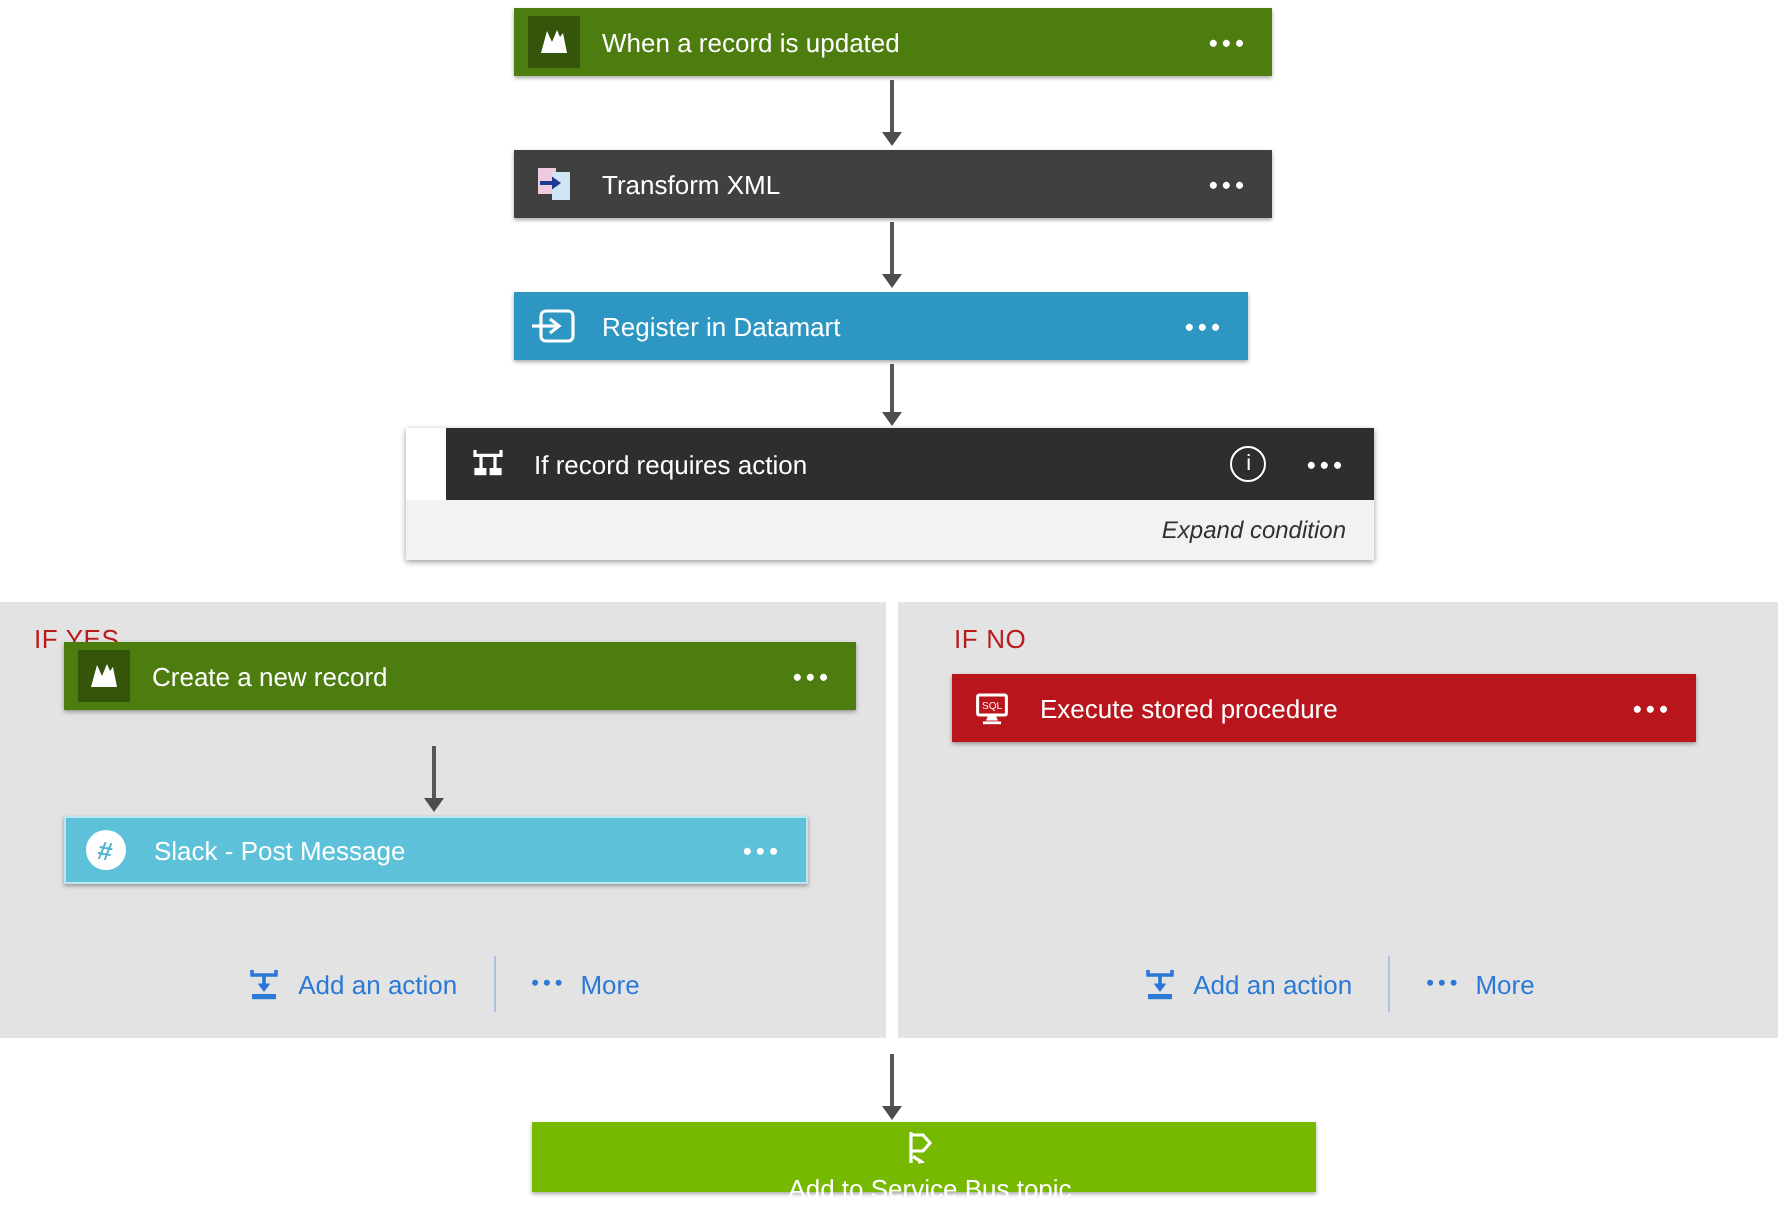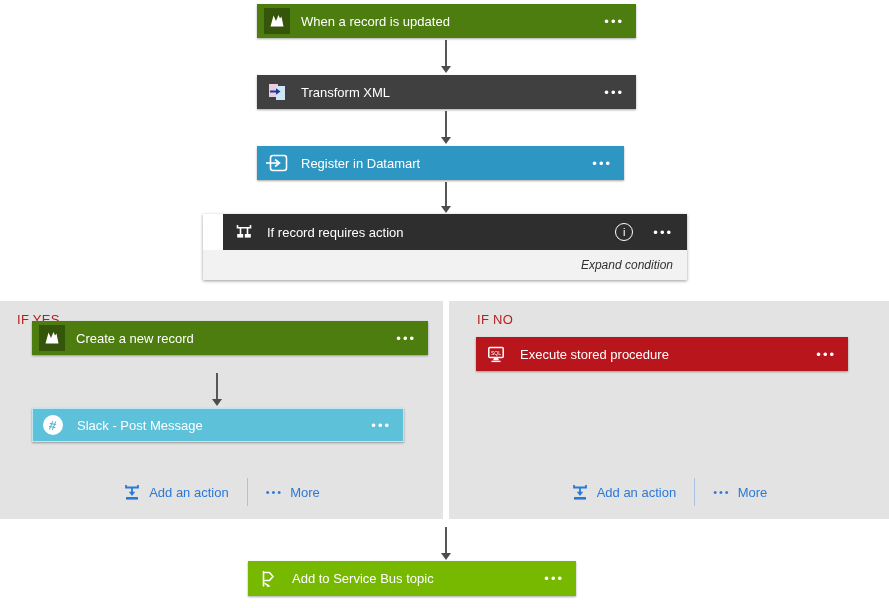--- a/index.html
+++ b/index.html
@@ -228,21 +228,21 @@
       <span class="add-divider"></span>
       <span class="more-btn">
         <span class="more-dots">•••</span>
         <span>More</span>
       </span>
     </div>
   </div>
 
   <div class="arrow" style="left:445px; top:527px; height:26px;"></div>
 
-  <div class="card c-green" style="left:248px; top:561px; width:328px; height:35px;">
+  <div class="card c-green" style="left:266px; top:561px; width:392px; height:35px;flex-direction:column;">
     <span class="iconbox">
       <svg width="18" height="20" viewBox="0 0 18 20">
         <path d="M4.5 2 V17.5" stroke="#fff" stroke-width="1.6"></path>
         <path d="M4.5 3.5 H10.5 L14 7.5 L10.5 11.5 H4.5" fill="none" stroke="#fff" stroke-width="1.6"></path>
         <path d="M5.5 14.2 l4 2.6" stroke="#fff" stroke-width="1.6"></path>
         <path d="M8.6 15.2 l3 2.1 -3.6 .6 z" fill="#fff"></path>
       </svg>
     </span>
     <span class="card-label">Add to Service Bus topic</span>
     <span class="menu-dots">•••</span>

